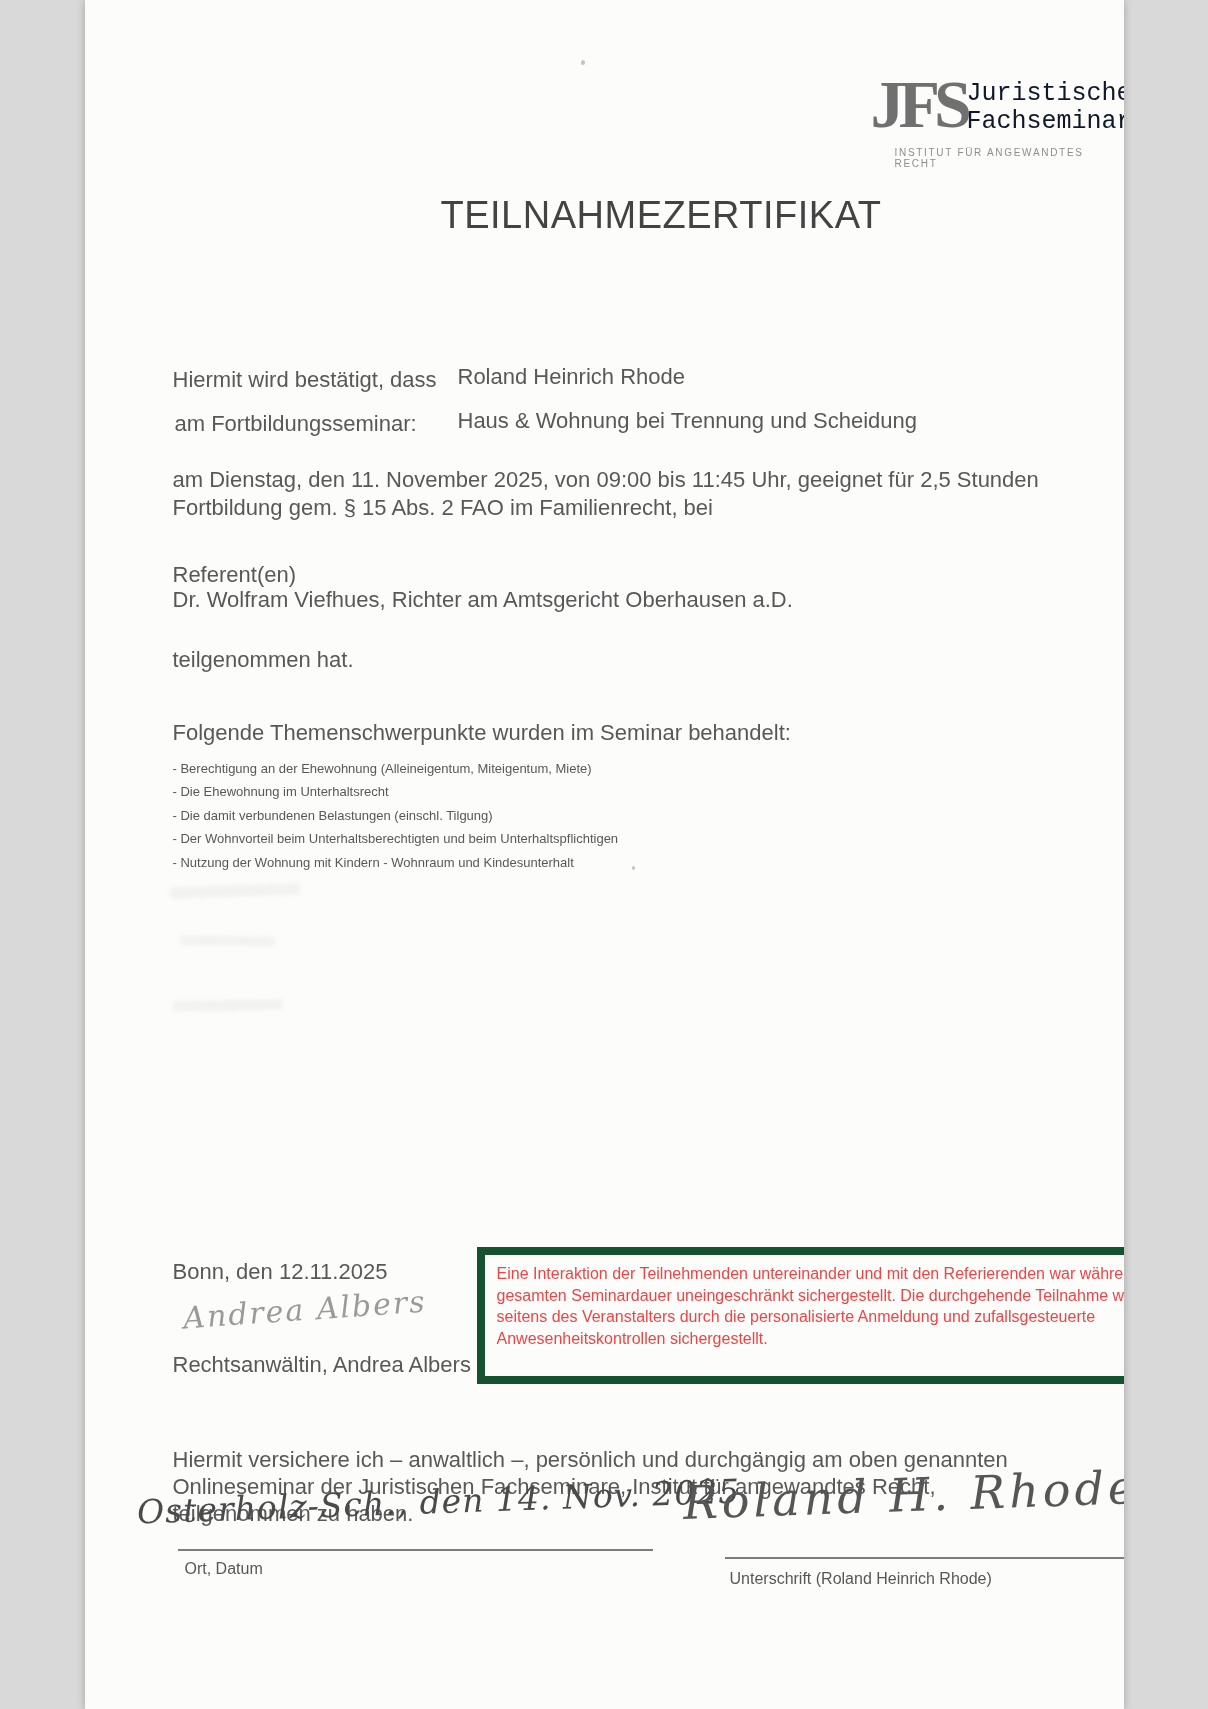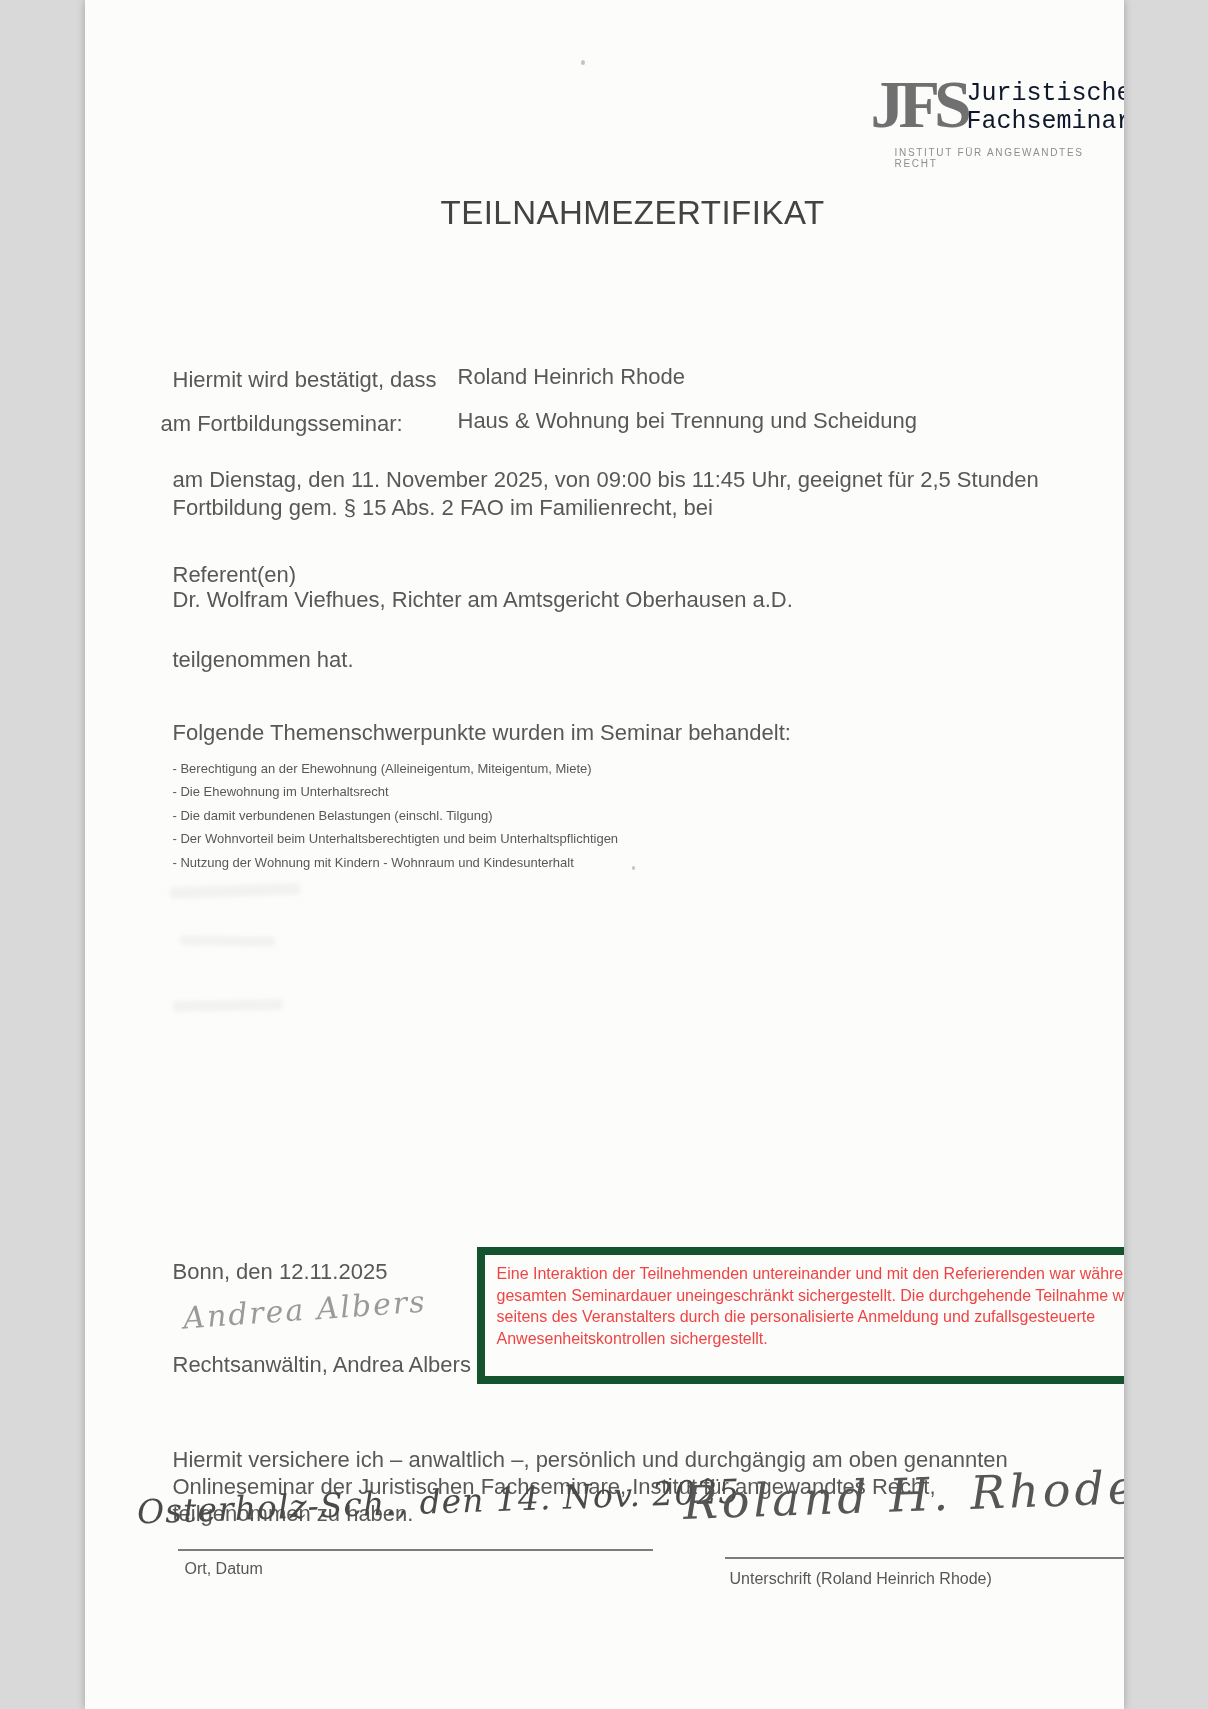--- a/index.html
+++ b/index.html
@@ -23,28 +23,28 @@
     position:absolute; left:882px; top:80px;
     font-family:Liberation Mono, monospace; font-size:25px; line-height:28px; color:#0f172a;
   }
   .logo-subtitle {
     position:absolute; left:810px; top:147px;
     font-size:10px; letter-spacing:1.7px; color:#8d8d8d;
   }
 
   .title {
     position:absolute; left:356px; top:194px;
-    font-size:33px; font-weight:400; letter-spacing:.5px; color:#434343;
+    font-size:38px; font-weight:400; letter-spacing:.5px; color:#434343;
   }
 
   .body-text { font-size:22px; line-height:24px; color:#585858; }
 
   .lbl-participant { left:88px; top:368px; }
   .val-participant { left:373px; top:365px; }
-  .lbl-seminar     { left:76px; top:412px; }
+  .lbl-seminar     { left:90px; top:412px; }
   .val-seminar     { left:373px; top:409px; }
 
   .details { left:88px; top:466px; width:955px; line-height:28px; }
 
   .speakers-label { left:88px;  top:563px; }
   .speakers       { left:88px;  top:588px; }
   .participation  { left:88px;  top:648px; }
 
   .topics-heading { left:88px; top:721px; }
   .topics-list    { left:88px; top:757px; line-height:23.4px; font-size:13px; }

